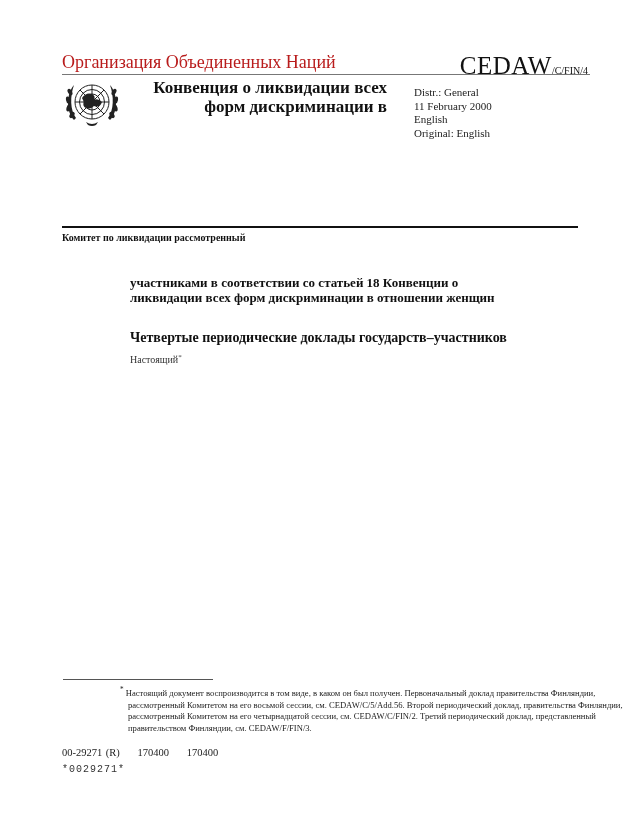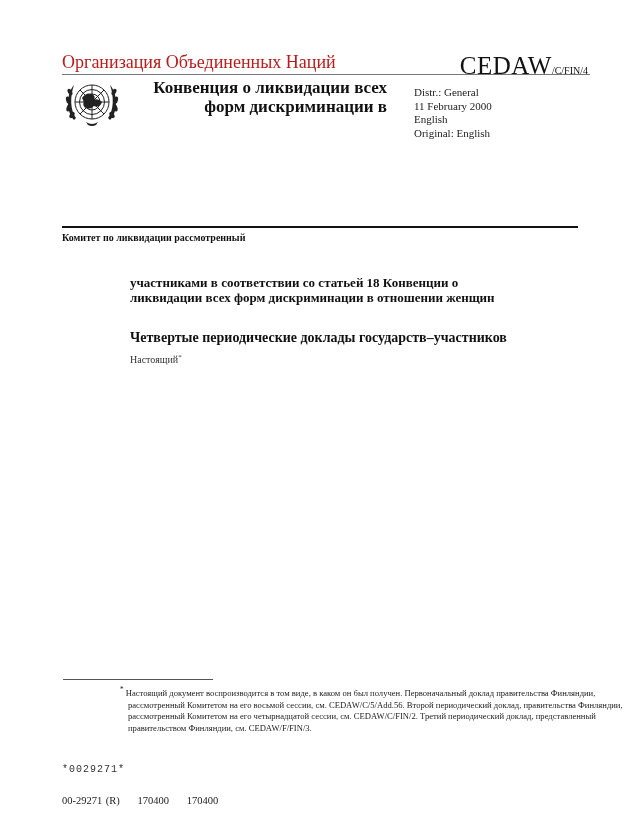--- a/index.html
+++ b/index.html
@@ -14,21 +14,21 @@
   .title { left: 127px; top: 78px; font-size: 17px; font-weight: bold; line-height: 19px; width: 260px; text-align: right; }
   .distr { left: 414px; top: 86px; font-size: 11px; line-height: 13.5px; color: #222; }
   .mid-rule { left: 62px; top: 226px; width: 516px; height: 2px; background: #111; }
   .committee { left: 62px; top: 231px; font-size: 10px; font-weight: bold; line-height: 13px; }
   .heading { left: 130px; top: 276px; font-size: 13px; font-weight: bold; line-height: 14.5px; width: 390px; }
   .subheading { left: 130px; top: 330px; font-size: 14px; font-weight: bold; }
   .country { left: 130px; top: 353px; font-size: 10px; color: #333; }
   .country sup { font-size: 7px; }
   .fn-rule { left: 63px; top: 679px; width: 150px; height: 1px; background: #555; }
   .footnote { left: 80px; top: 685px; width: 500px; font-size: 8.6px; line-height: 11.7px; color: #222; text-indent: -8px; padding-left: 8px; margin-left: 40px; }
-  .docnum { left: 62px; top: 747px; font-size: 10.5px; color: #222; word-spacing: 1px; margin-top: 48px; }
+  .docnum { left: 62px; top: 747px; font-size: 10.5px; color: #222; word-spacing: 1px; }
   .docnum span { margin-right: 14px; }
   .barcode { left: 62px; top: 764px; font-family: "Liberation Mono", "DejaVu Sans Mono", monospace; font-size: 10px; color: #333; letter-spacing: 1px; }
 </style>
 </head>
 <body>
 
 <div class="abs org-name">Организация Объединенных Наций</div>
 
 <div class="abs symbol"><span>CEDAW</span><span class="suffix">/C/FIN/4</span></div>
 

